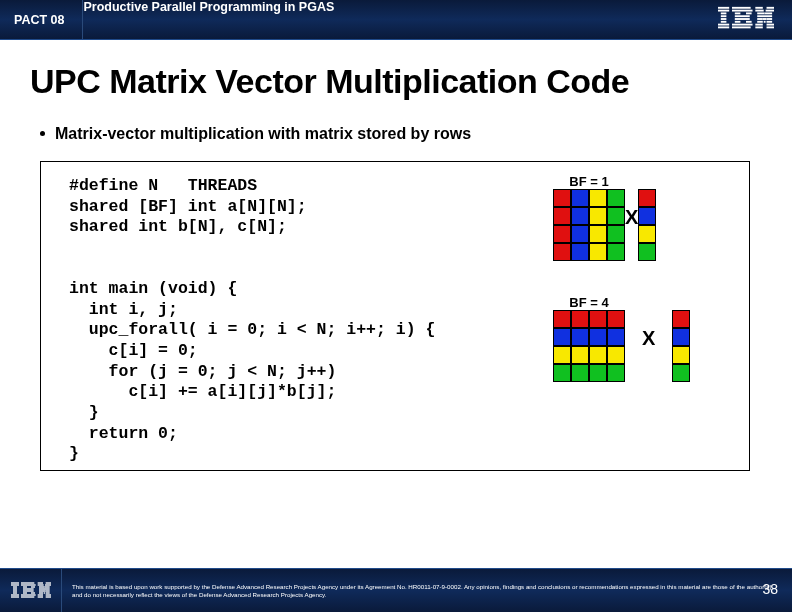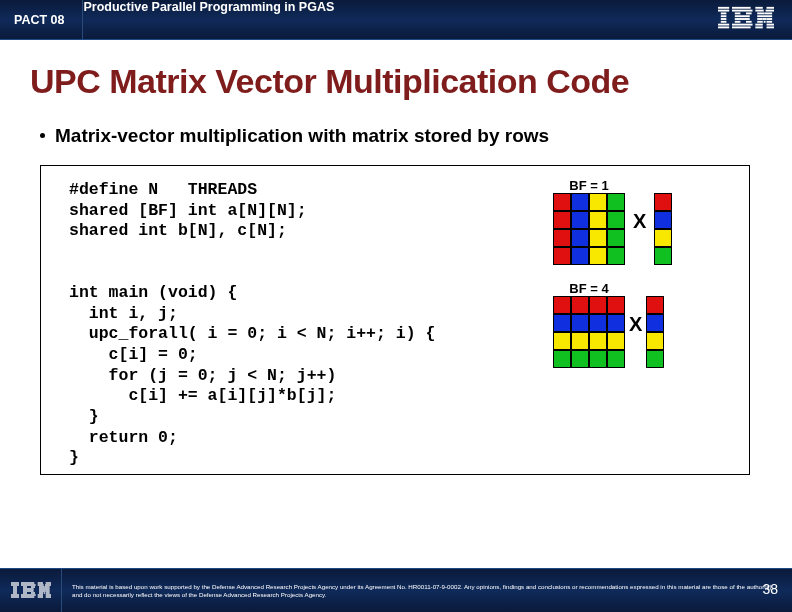--- a/index.html
+++ b/index.html
@@ -4,22 +4,22 @@
 <style>
   * { margin: 0; padding: 0; box-sizing: border-box; }
   body { width: 792px; height: 612px; font-family: Arial, Helvetica, sans-serif; background: #fff; position: relative; overflow: hidden; }
   .header { height: 40px; background: linear-gradient(to bottom, #0a1a3a, #0f2a5a, #0a1a3a); display: flex; align-items: center; color: #fff; position: relative; border-bottom: 1px solid #1f4a8a; }
   .header-left { display: flex; align-items: flex-start; height: 100%; }
   .header-tab { padding: 0 18px 0 14px; font-size: 12.5px; font-weight: bold; border-right: 1px solid #2a4a7a; height: 100%; display: flex; align-items: center; }
   .header-title { font-size: 12.5px; font-weight: bold; padding-left: 0; }
   .ibm-logo { position: absolute; right: 18px; top: 6px; }
   .ibm-logo svg { width: 56px; height: 26px; }
   .content { padding: 14px 30px 0 30px; }
-  .slide-title { color: #7f1d1d; font-size: 34px; font-weight: bold; letter-spacing: -0.5px; margin: 8px 0 24px 0; }
-  .bullet-line { font-size: 19px; font-weight: bold; color: #000; margin-bottom: 18px; margin-left: 10px; }
+  .slide-title { color: #000000; font-size: 34px; font-weight: bold; letter-spacing: -0.5px; margin: 8px 0 24px 0; }
+  .bullet-line { font-size: 16px; font-weight: bold; color: #000; margin-bottom: 18px; margin-left: 10px; }
   .bullet-dot { display: inline-block; width: 5px; height: 5px; background: #000; border-radius: 50%; vertical-align: middle; margin-right: 10px; margin-bottom: 3px; }
   .code-box { border: 1px solid #000; padding: 14px 28px; display: flex; margin-left: 10px; width: 710px; height: 310px; position: relative; }
   .code-text { font-family: "Courier New", monospace; font-size: 16.5px; font-weight: bold; white-space: pre; line-height: 1.25; flex: 1; }
   .diagrams { position: absolute; right: 16px; top: 12px; width: 180px; }
   .bf-label { font-size: 13px; font-weight: bold; text-align: center; }
   .grid-wrap { display: flex; flex-direction: column; align-items: center; }
   .grid-row { display: flex; }
   .cell { width: 18px; height: 18px; border: 1px solid #000; }
   .r { background: #e01010; } .g { background: #10c020; } .b { background: #1030e0; } .y { background: #f8e800; }
   .x-label { font-size: 20px; font-weight: bold; margin: 6px 0; }
@@ -96,21 +96,21 @@
   int i, j;
   upc_forall( i = 0; i &lt; N; i++; i) {
     c[i] = 0;
     for (j = 0; j &lt; N; j++)
       c[i] += a[i][j]*b[j];
   }
   return 0;
 }</div>
 
     <div class="diagrams">
-      <div style="display:flex;align-items:center;gap:8px;">
+      <div style="display:flex;align-items:center;">
         <div class="grid-wrap">
           <div class="bf-label">BF = 1</div>
           <div>
               <div class="grid-row">
                 <div class="cell r"></div>
                 <div class="cell b"></div>
                 <div class="cell y"></div>
                 <div class="cell g"></div>
               </div>
               <div class="grid-row">
@@ -135,21 +135,21 @@
         </div>
         <div class="x-label">X</div>
         <div class="vector" style="margin-top:14px;">
             <div class="cell r"></div>
             <div class="cell b"></div>
             <div class="cell y"></div>
             <div class="cell g"></div>
           </div>
       </div>
 
-      <div style="display:flex;align-items:center;gap:4px;margin-top:16px;">
+      <div style="display:flex;align-items:center;gap:17px;margin-top:34px;">
         <div class="grid-wrap">
           <div class="bf-label">BF = 4</div>
           <div>
               <div class="grid-row">
                 <div class="cell r"></div>
                 <div class="cell r"></div>
                 <div class="cell r"></div>
                 <div class="cell r"></div>
               </div>
               <div class="grid-row">

